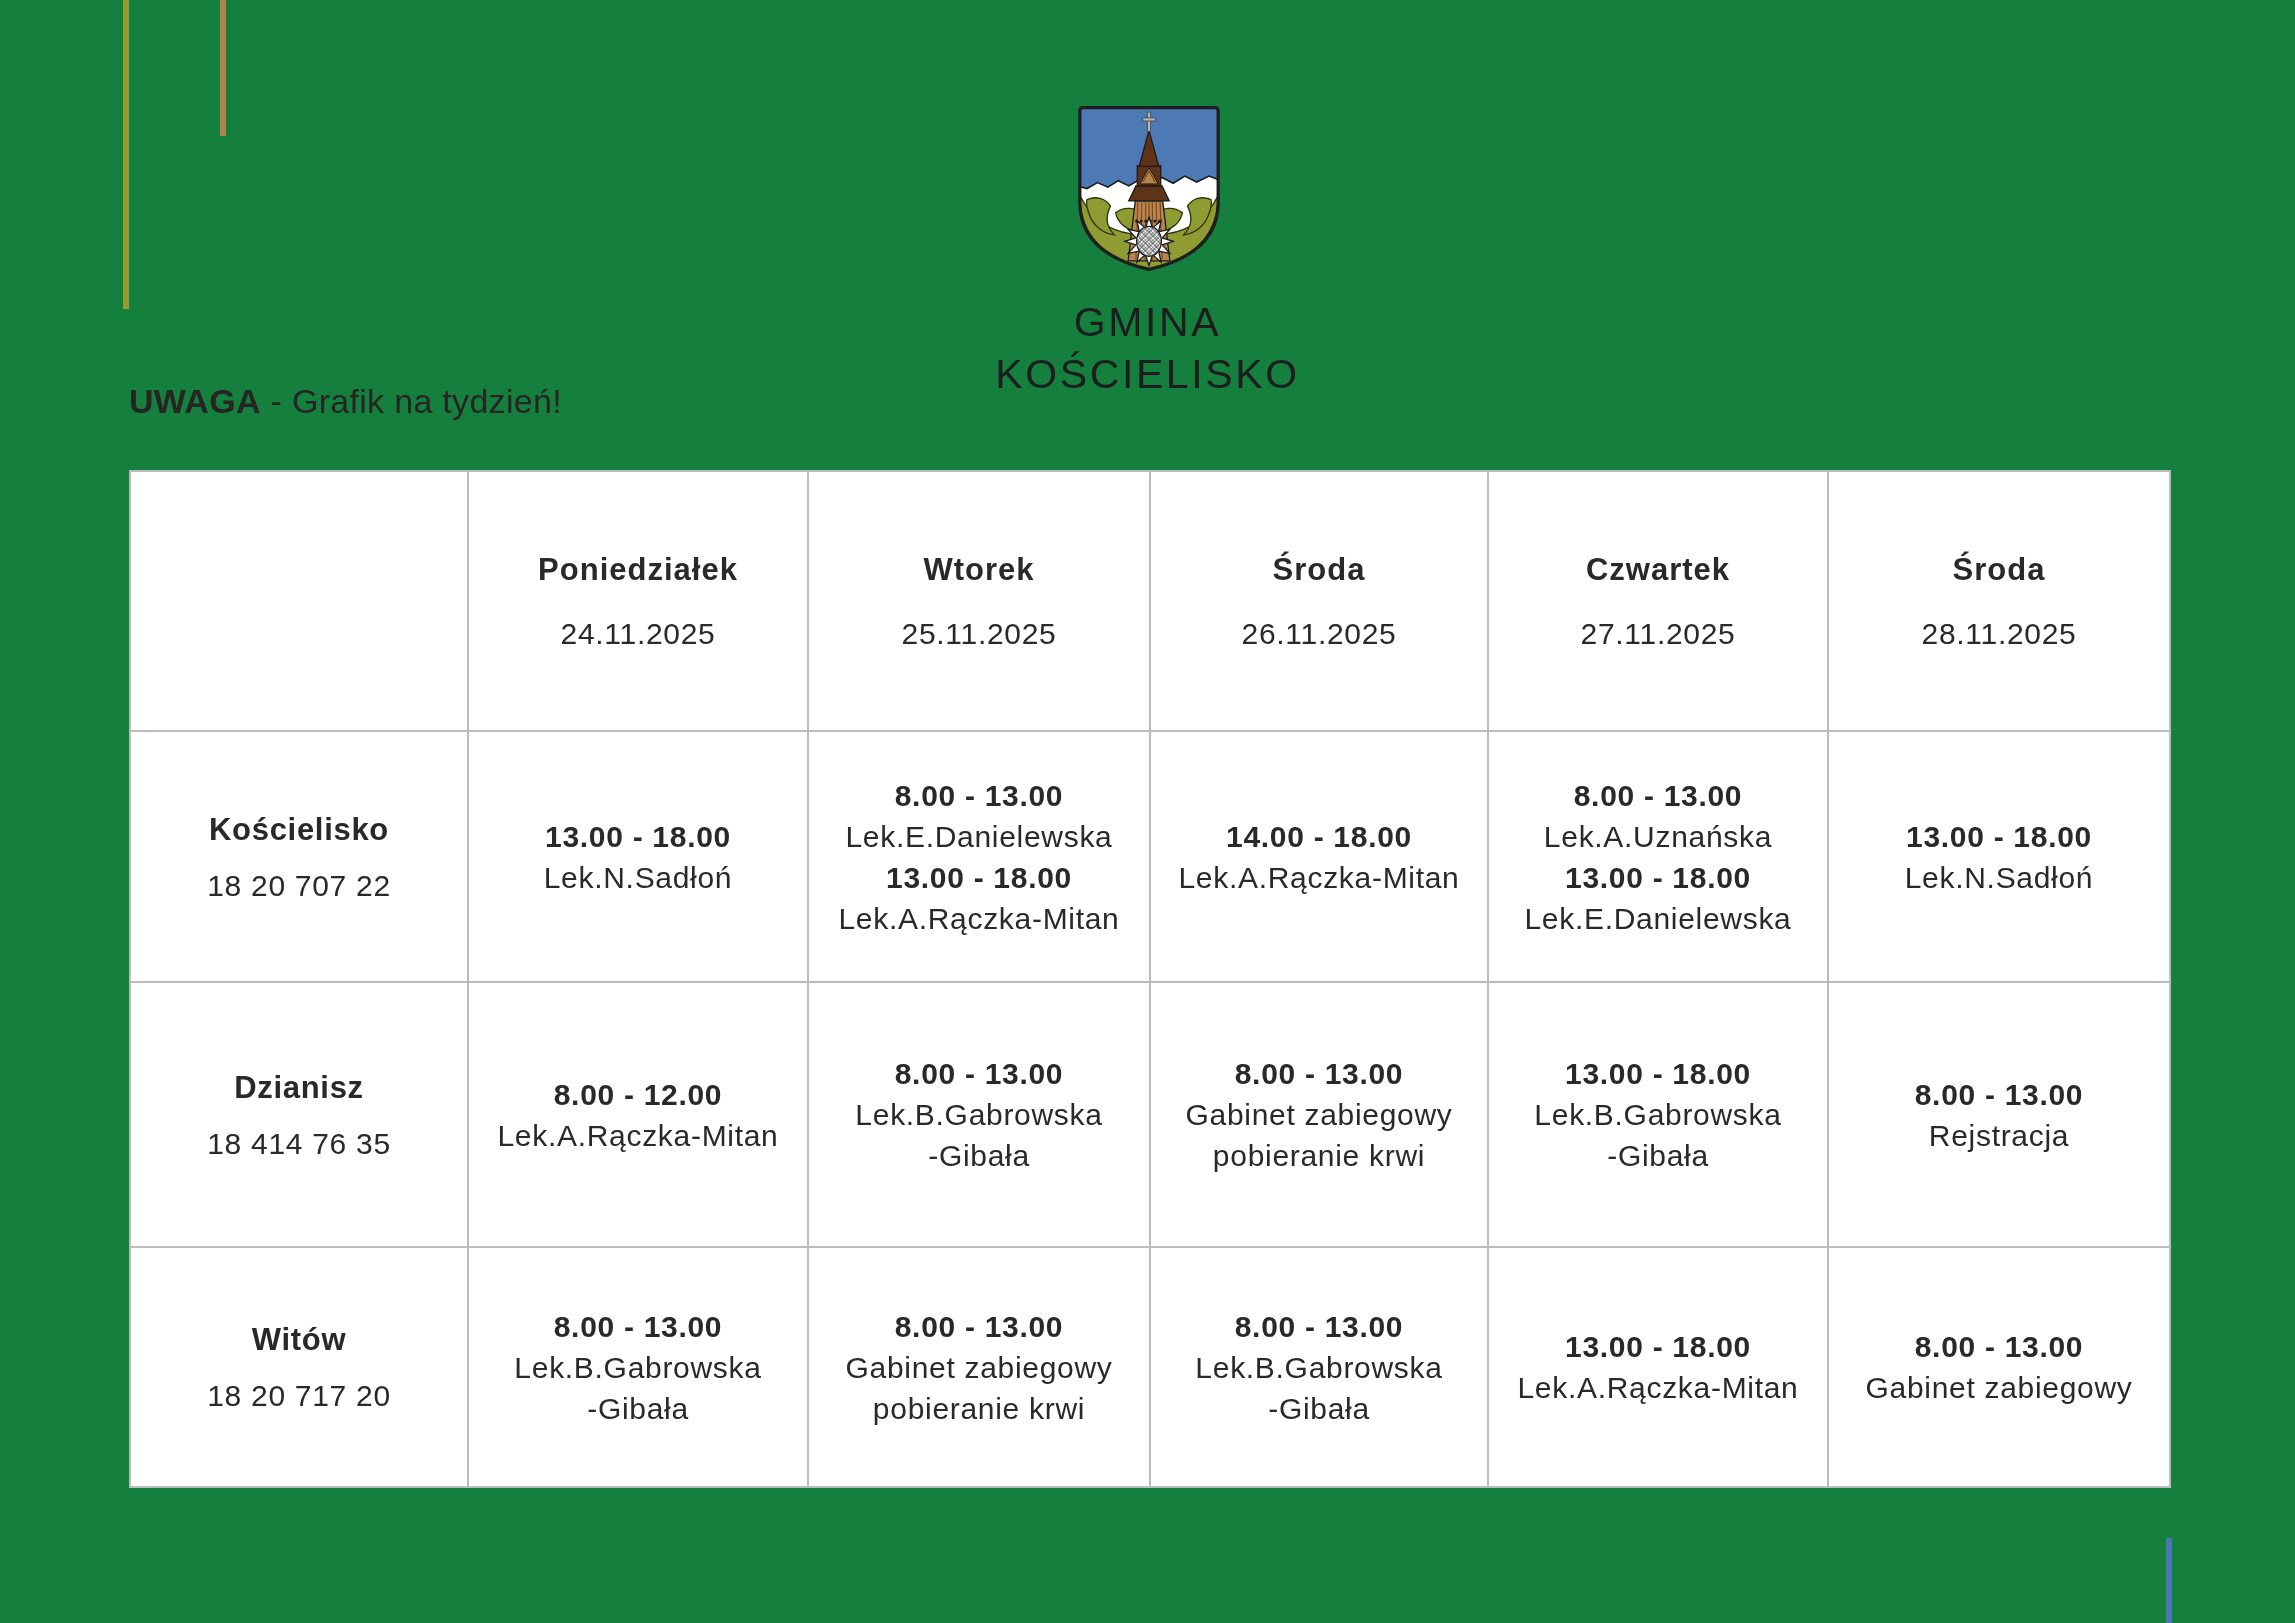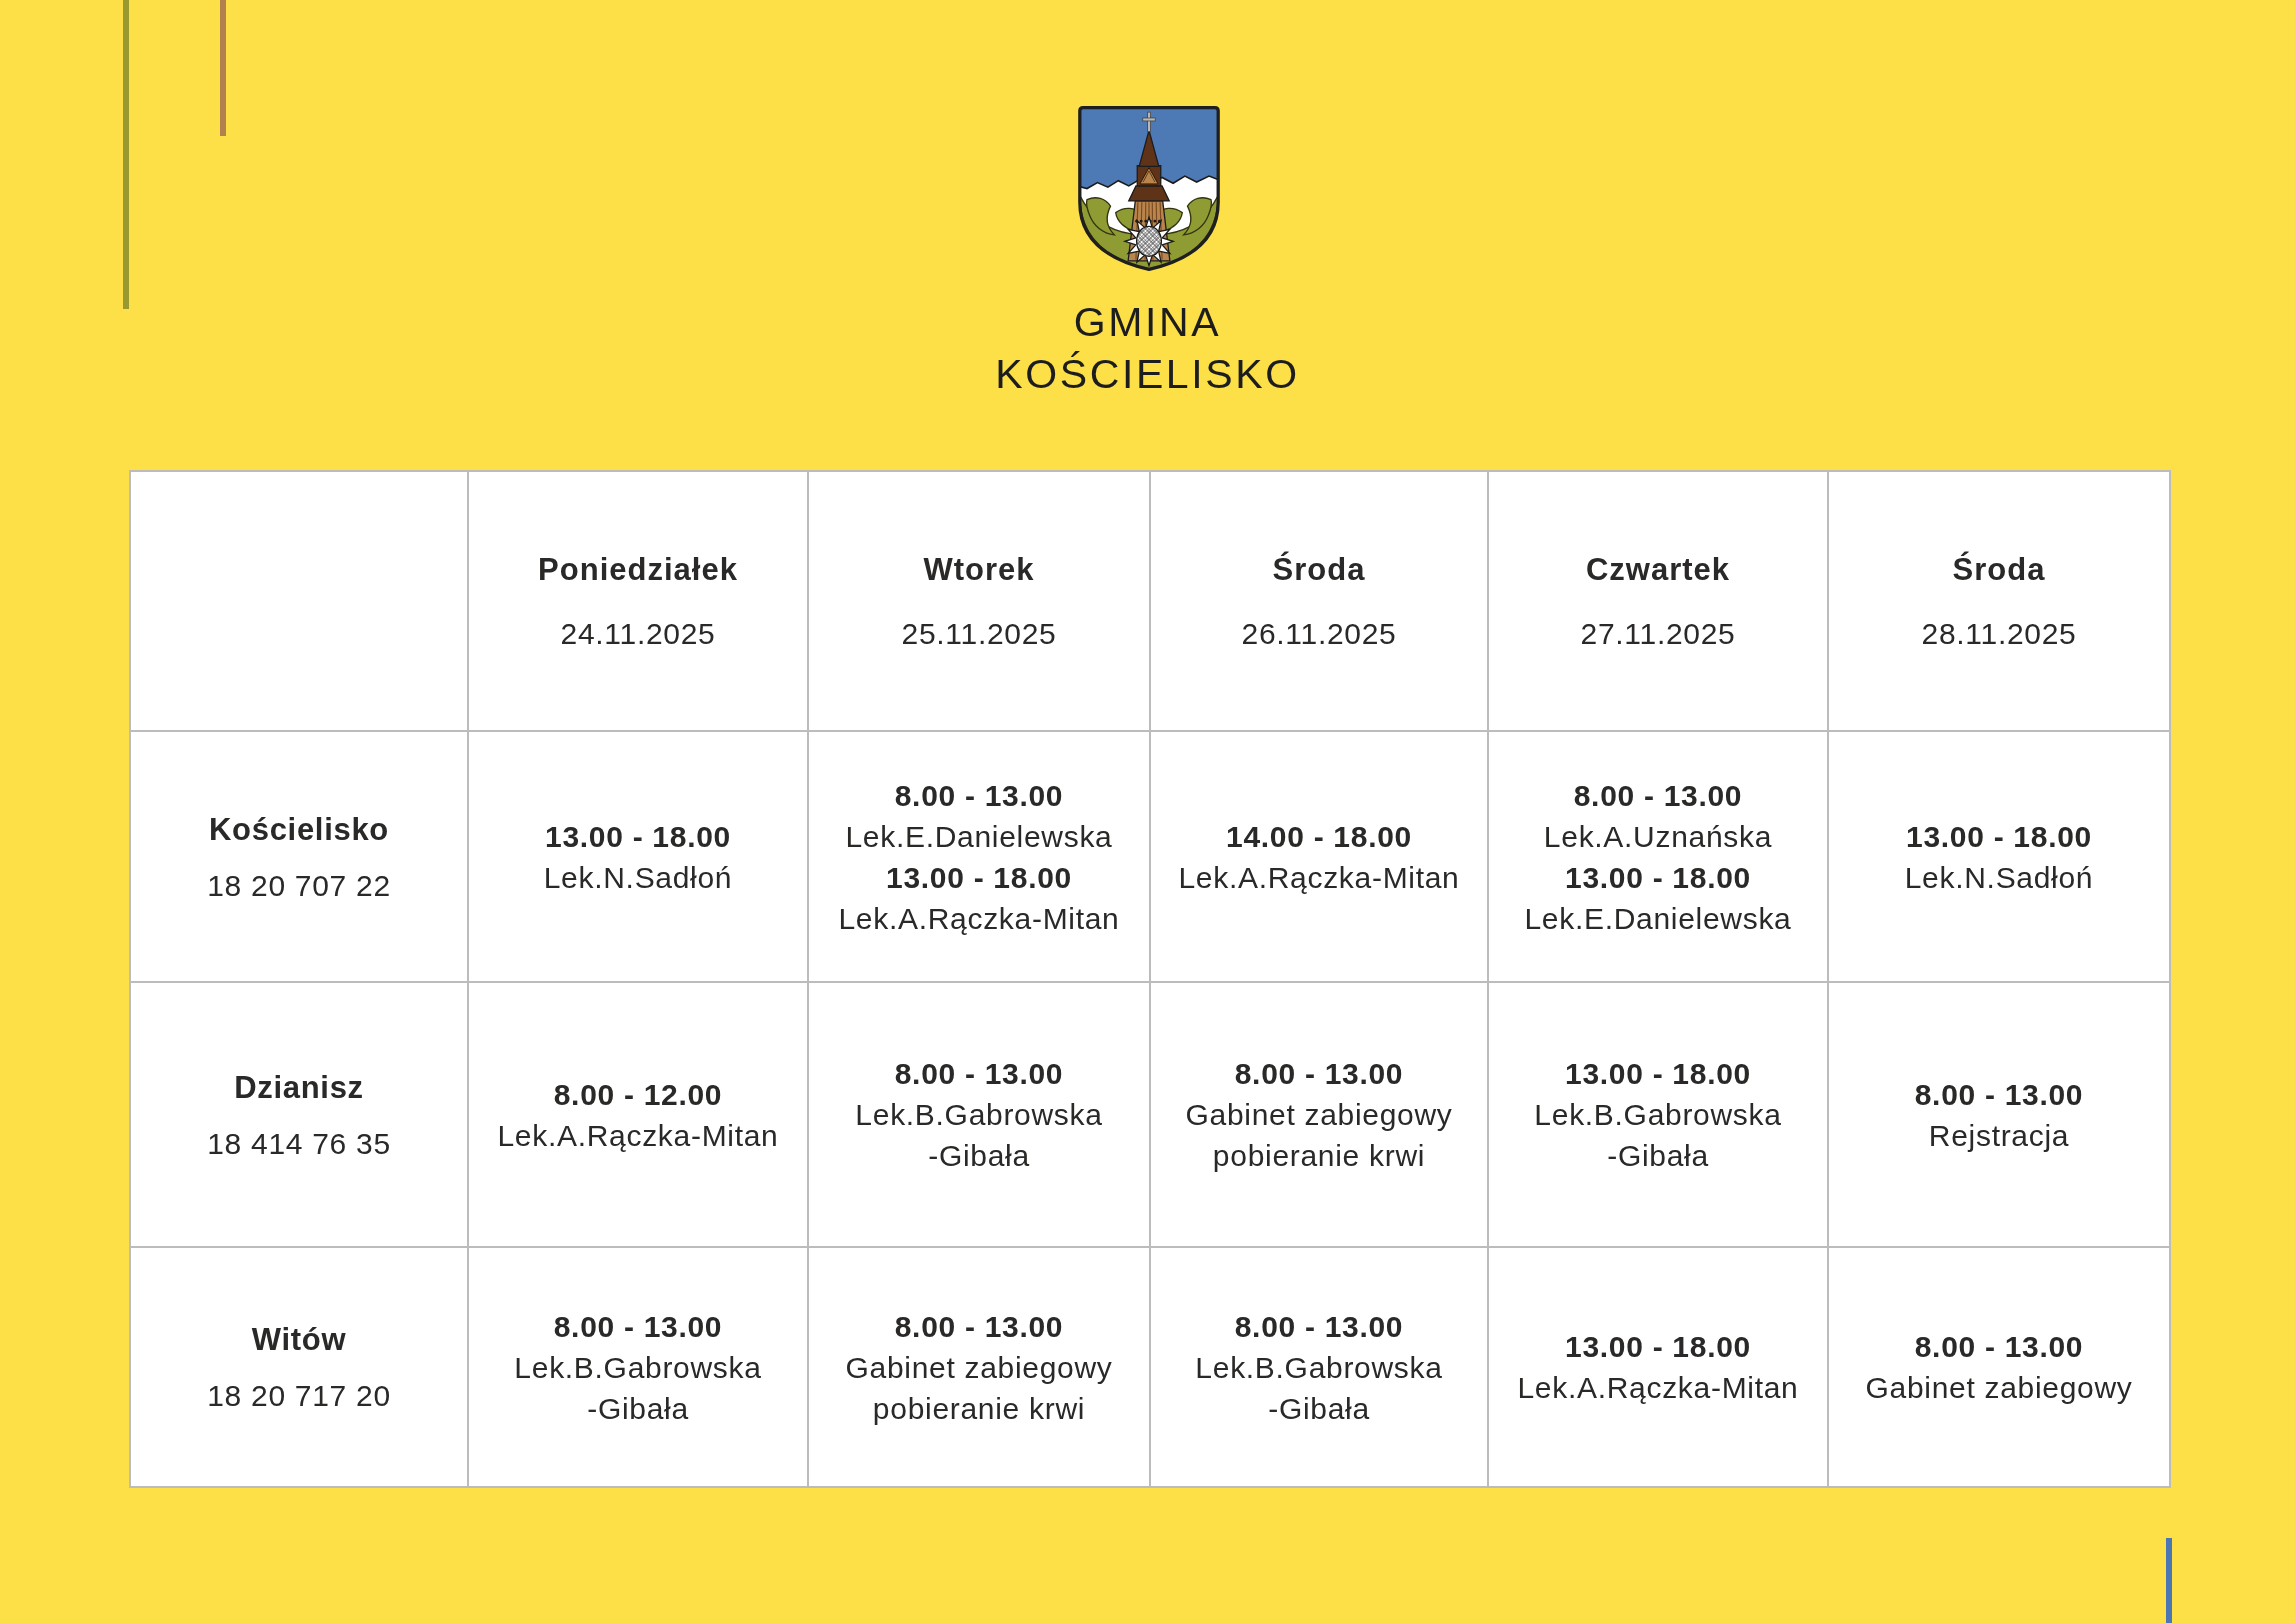--- a/index.html
+++ b/index.html
@@ -1,19 +1,19 @@
 <!DOCTYPE html>
 <html style="font-size:10.5px"><head>
 <meta charset="utf-8">
 <style>
   html,body{margin:0;padding:0;background:#ffffff;}
   .page{
     position:relative;
     width:2295px;height:1623px;
-    background:#fde047;
+    background:#15803d;
     font-family:"Liberation Sans", sans-serif;
     color:#2a2927;
     overflow:hidden;
   }
   
   .vline{position:absolute;top:0;}
   .vline.olive{left:123px;width:5.9px;height:309px;background:#9a992f;}
   .vline.tan{left:220px;width:5.9px;height:136px;background:#b3814e;}
   .vline.blue{left:2166px;top:1538px;width:5.9px;height:85px;background:#4a77b4;}
   
@@ -87,20 +87,21 @@
       </g>
       <path d="M12,7 H214 Q219,7 219,12 V152 C219,208 178,240 113,255 C48,240 7,208 7,152 V12 Q7,7 12,7 Z" fill="none" stroke="#1f1f1f" stroke-width="5"></path>
     </svg>
   </div>
 
   <div class="brand">
     <div class="ln">GMINA</div>
     <div class="ln">KOŚCIELISKO</div>
   </div>
 
+  <div class="notice"><span class="em">UWAGA</span><span> - Grafik na tydzień!</span></div>
 
   <table class="sched">
     <colgroup>
       <col style="width:338px">
         <col style="width:340px">
         <col style="width:342px">
       <col style="width:338px">
         <col style="width:340px">
         <col style="width:342px">
     </colgroup>

